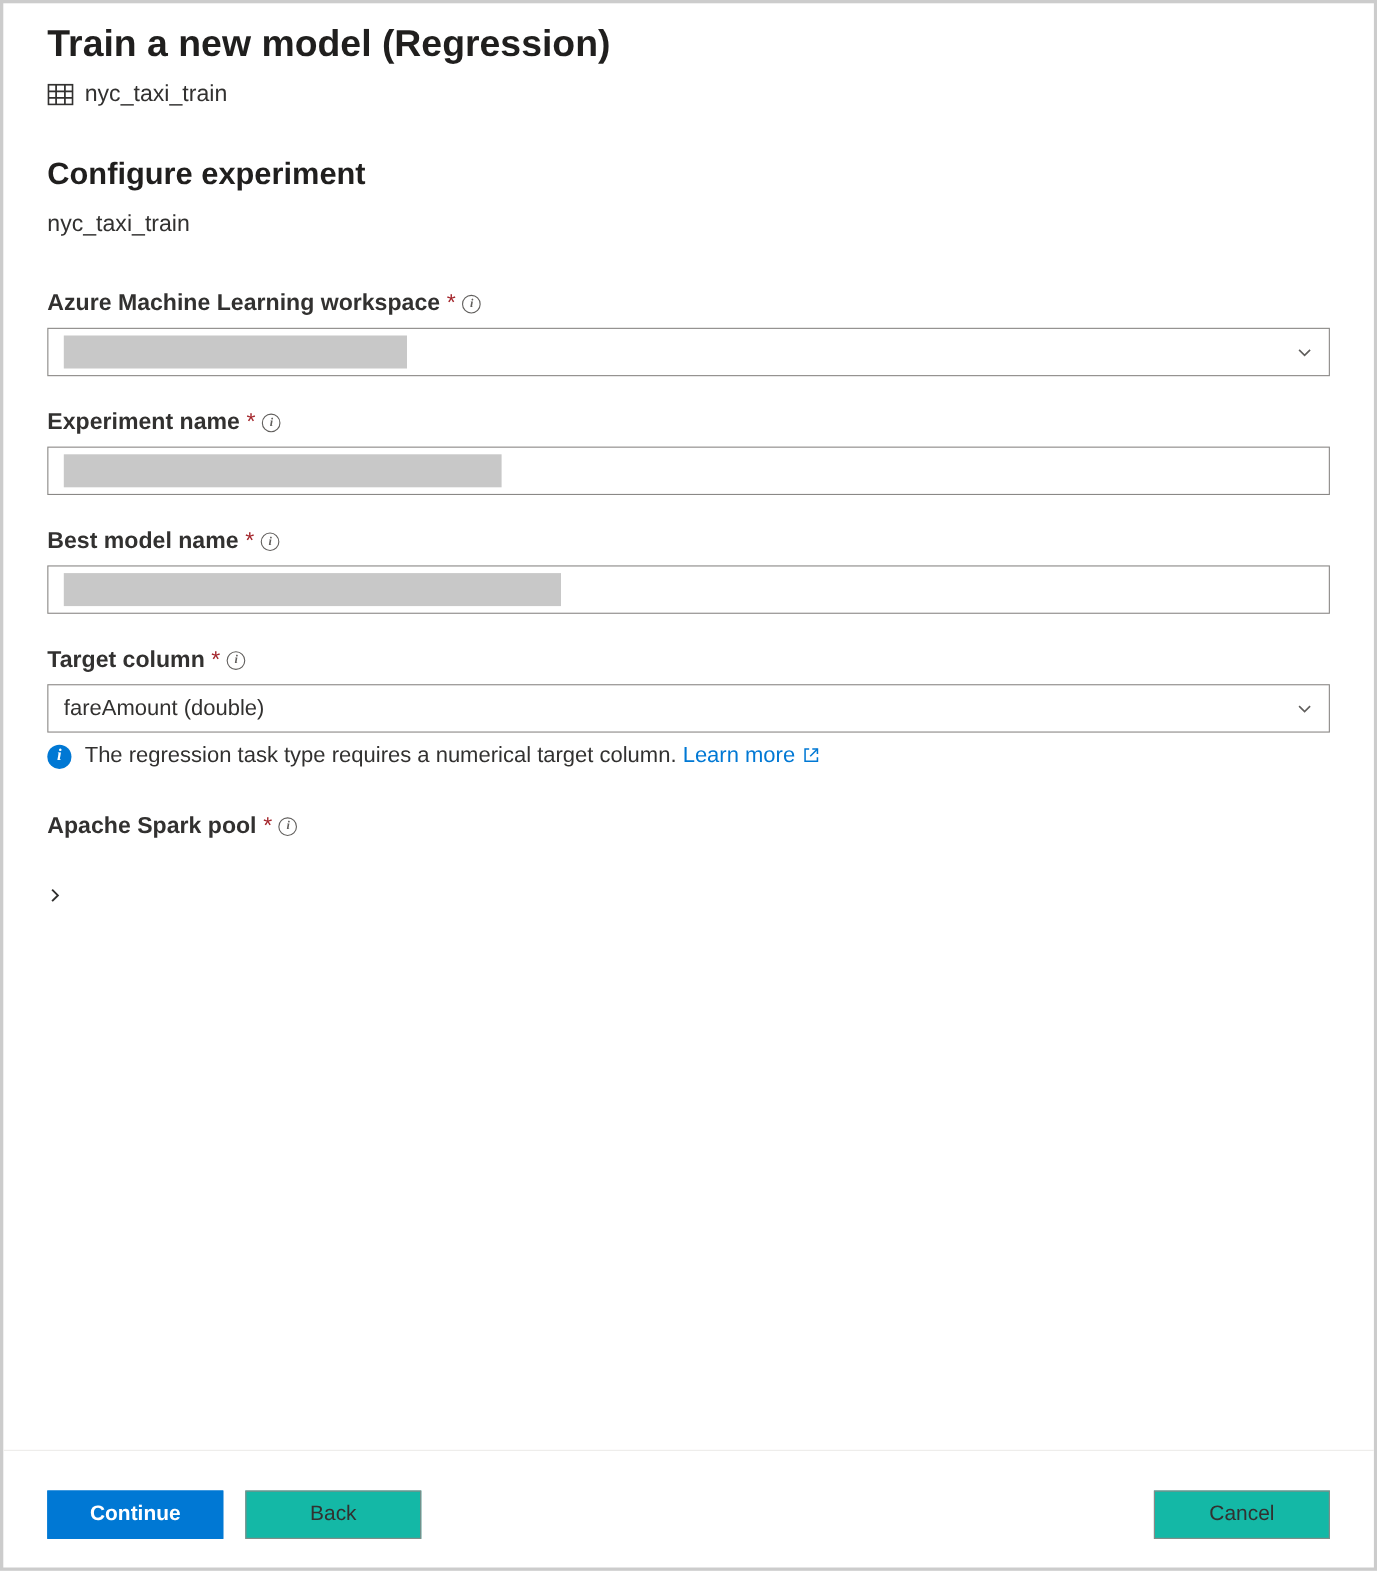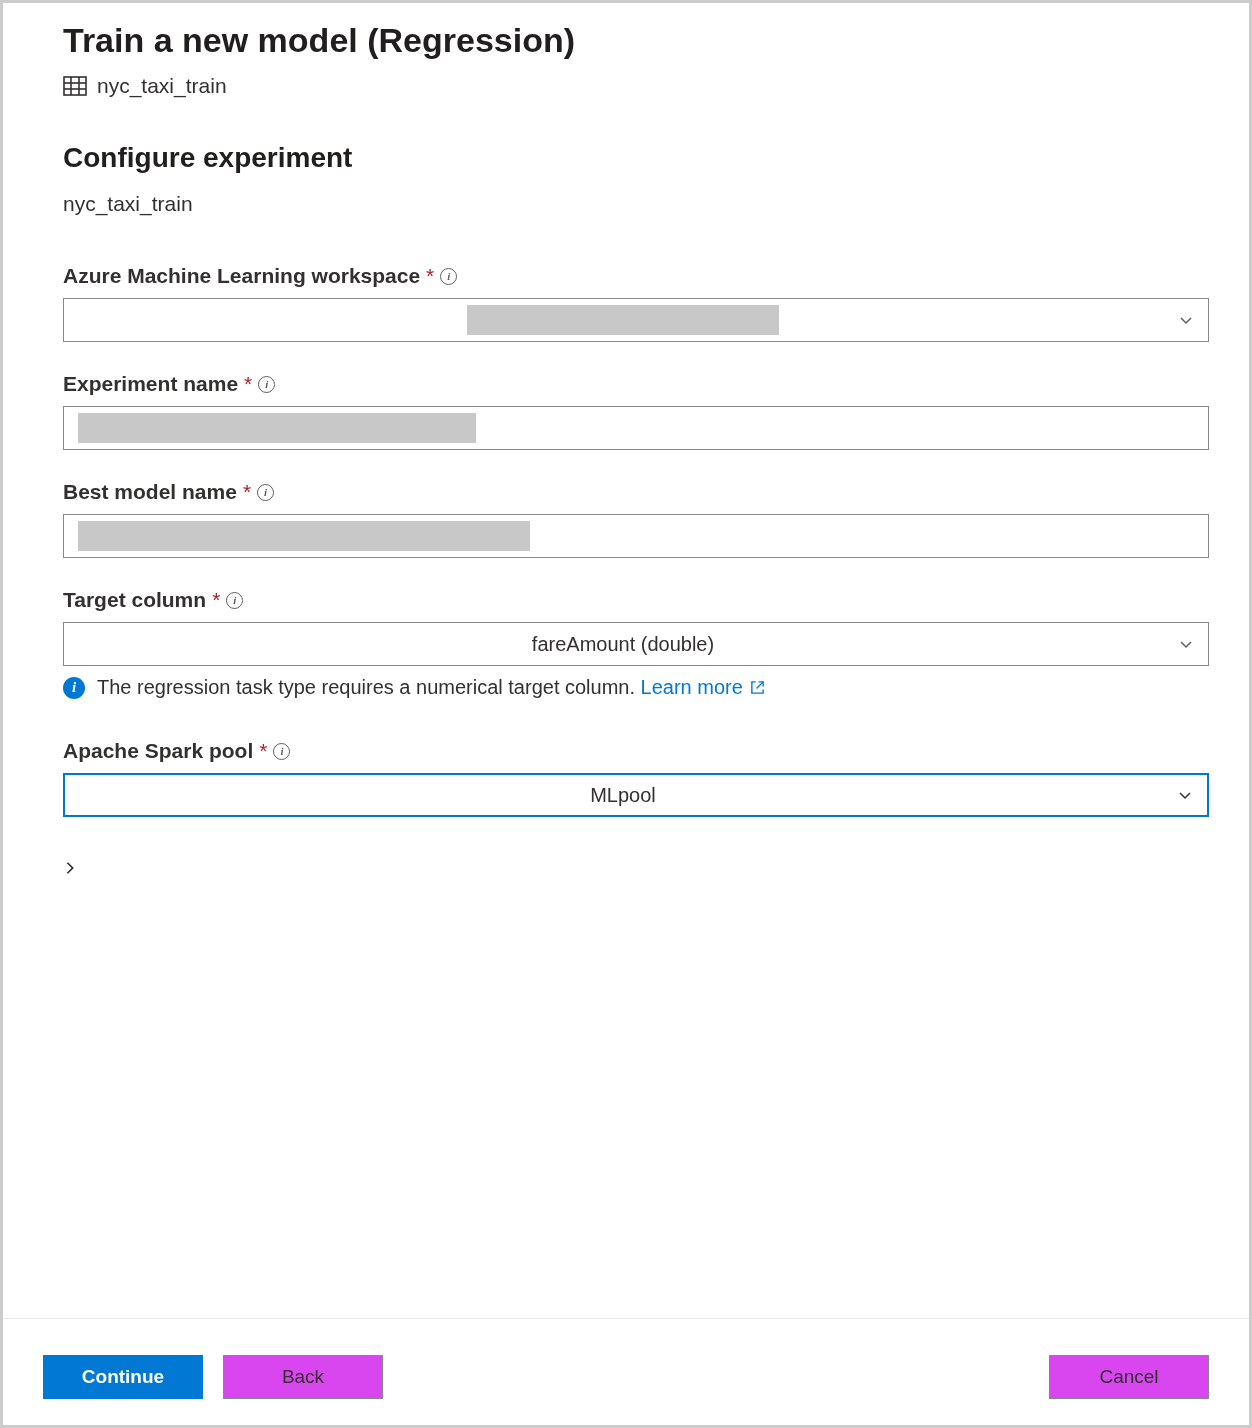--- a/index.html
+++ b/index.html
@@ -9,21 +9,20 @@
     color: #323130;
     background: #fff;
     border: 3px solid #ccc;
     display: flex;
     flex-direction: column;
   }
   .content {
     flex: 1;
     padding: 18px 40px 0 40px;
     overflow: hidden;
-    margin-left: 20px;
   }
   h1.page-title {
     font-size: 34px;
     font-weight: 700;
     color: #201f1e;
     margin-bottom: 14px;
   }
   .table-row-subhead {
     display: flex;
     align-items: center;
@@ -85,21 +84,20 @@
     width: 100%;
     height: 44px;
     border: 1px solid #8a8886;
     background: #fff;
     display: flex;
     align-items: center;
     padding: 0 40px 0 14px;
     font-size: 20px;
     color: #323130;
     cursor: pointer;
-    justify-content: center;
   }
   .dropdown:focus, .dropdown.focused {
     outline: none;
     border: 2.5px solid #0078d4;
   }
   .dropdown .chev {
     position: absolute;
     right: 14px;
     top: 50%;
     transform: translateY(-50%);
@@ -157,21 +155,21 @@
     display: flex;
     align-items: center;
     gap: 20px;
   }
   .btn {
     height: 44px;
     min-width: 160px;
     padding: 0 24px;
     font-size: 19px;
     border: 1px solid #8a8886;
-    background: #d946ef;
+    background: #14b8a6;
     color: #323130;
     cursor: pointer;
     display: inline-flex;
     align-items: center;
     justify-content: center;
   }
   .btn.primary {
     background: #0078d4;
     border-color: #0078d4;
     color: #fff;
@@ -264,26 +262,20 @@
       </span>
     </div>
   </div>
 
   <div class="field-group" style="margin-top:40px;">
     <div class="field-label-strong">
       <span>Apache Spark pool</span>
       <span class="req">*</span>
       <span class="info-icon">i</span>
     </div>
-    <div class="dropdown focused" tabindex="0">
-      <span>MLpool</span>
-      <svg class="chev" width="16" height="16" viewBox="0 0 16 16" fill="none" stroke="#323130" stroke-width="1.5">
-          <path d="M3 6l5 5 5-5"></path>
-        </svg>
-    </div>
   </div>
 
   <div class="expander">
     <svg class="chev-r" viewBox="0 0 16 16" fill="none" stroke="#323130" stroke-width="2">
         <path d="M5 2l6 6-6 6"></path>
       </svg>
   </div>
 
 </div>
 

